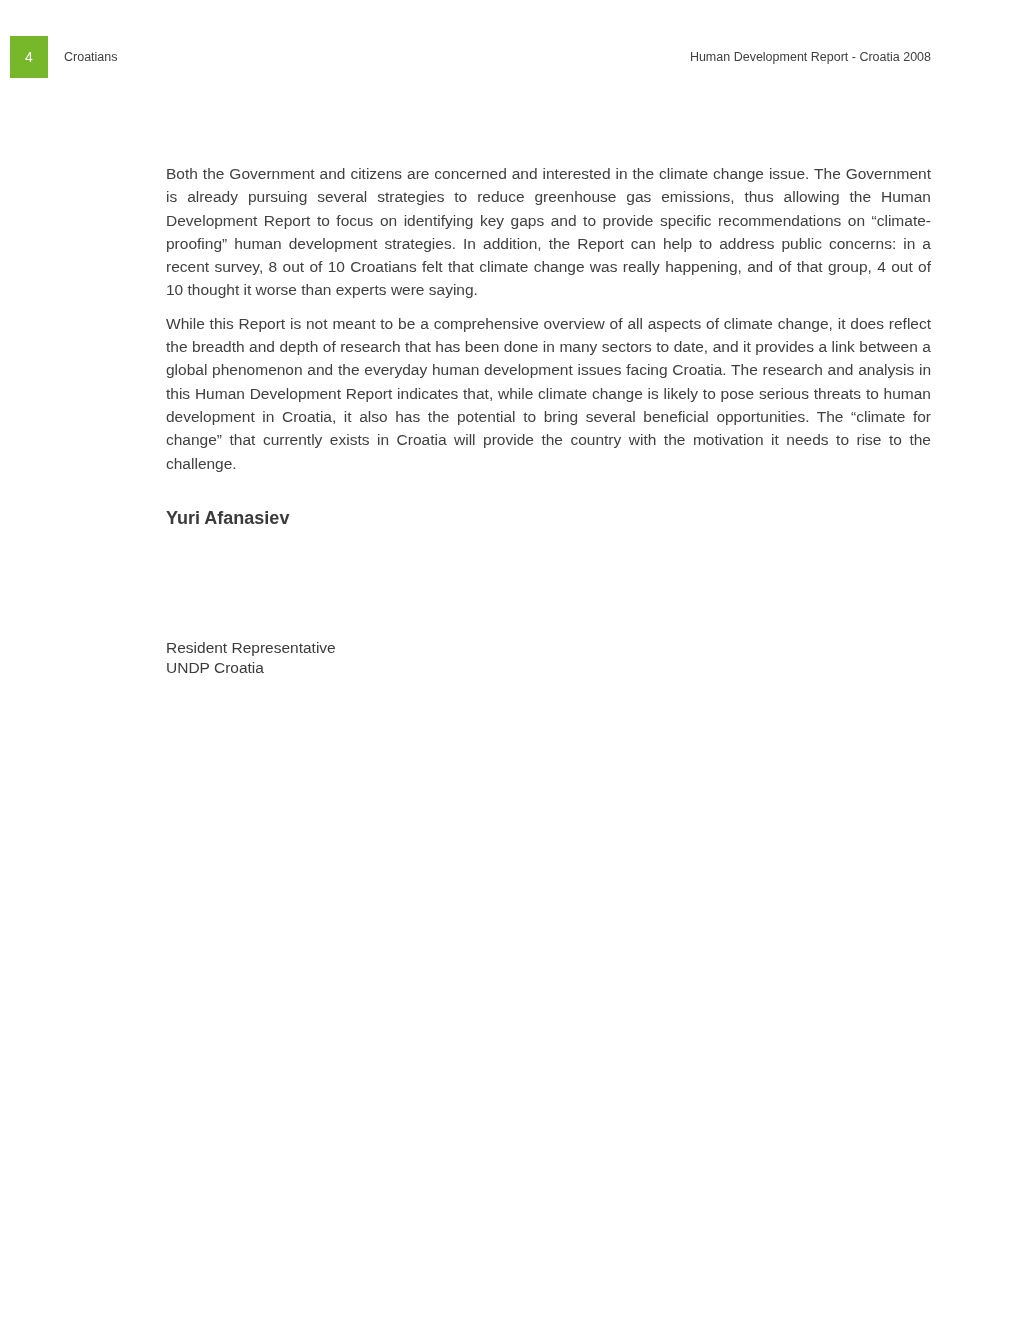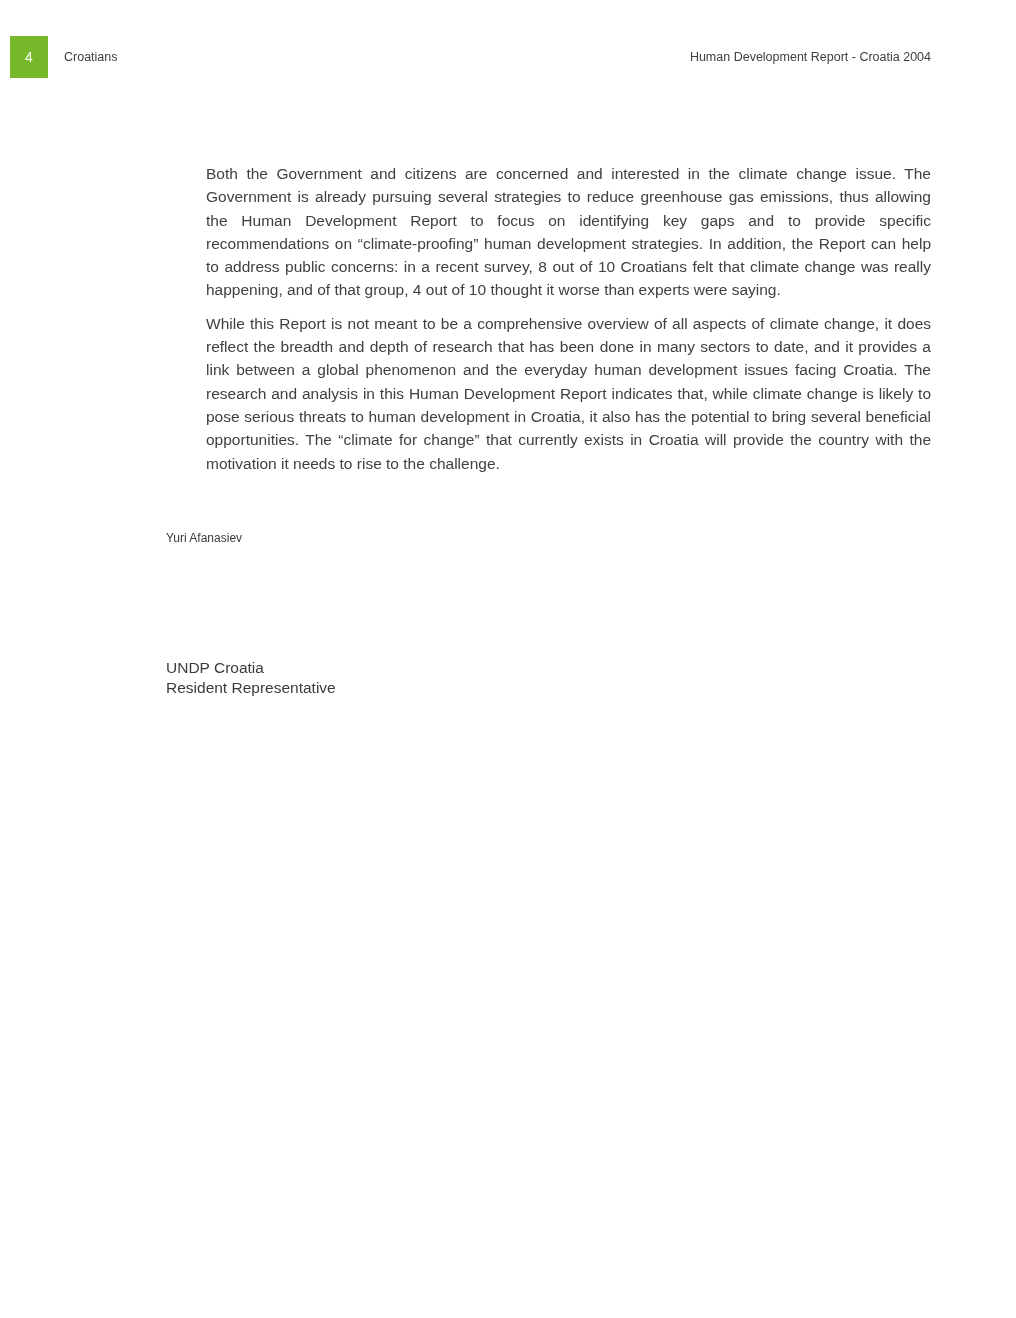--- a/index.html
+++ b/index.html
@@ -49,53 +49,52 @@
     left: 166px;
     top: 162px;
     width: 765px;
     color: #404040;
     font-size: 15.5px;
     line-height: 23.3px;
   }
   .content p {
     text-align: justify;
     margin-bottom: 10px;
-    margin-left: 40px;
   }
   .signature-name {
-    margin-top: 52px;
-    font-weight: normal;
-    font-size: 12px;
+    margin-top: 32px;
+    font-weight: bold;
+    font-size: 18px;
     color: #3b3b3b;
   }
   .signature-block {
     margin-top: 108px;
     font-size: 15.5px;
     line-height: 20px;
     color: #3b3b3b;
   }
 </style>
 </head>
 <body>
 
 <div class="page">
 
   <div class="page-number-box">
     <span>4</span>
   </div>
 
   <div class="section-label">Croatians</div>
 
-  <div class="header-right">Human Development Report - Croatia 2004</div>
+  <div class="header-right">Human Development Report - Croatia 2008</div>
 
   <div class="content">
     <p>Both the Government and citizens are concerned and interested in the climate change issue. The Government is already pursuing several strategies to reduce greenhouse gas emissions, thus allowing the Human Development Report to focus on identifying key gaps and to provide specific recommendations on “climate-proofing” human development strategies.  In addition, the Report can help to address public concerns: in a recent survey, 8 out of 10 Croatians felt that climate change was really happening, and of that group, 4 out of 10 thought it worse than experts were saying.</p>
     <p>While this Report is not meant to be a comprehensive overview of all aspects of climate change, it does reflect the breadth and depth of research that has been done in many sectors to date, and it provides a link between a global phenomenon and the everyday human development issues facing Croatia. The research and analysis in this Human Development Report indicates that, while climate change is likely to pose serious threats to human development in Croatia, it also has the potential to bring several beneficial opportunities. The “climate for change” that currently exists in Croatia will provide the country with the motivation it needs to rise to the challenge.</p>
 
     <div class="signature-name">Yuri Afanasiev</div>
 
     <div class="signature-block">
+      <div>Resident Representative</div>
       <div>UNDP Croatia</div>
-      <div>Resident Representative</div>
     </div>
   </div>
 
 </div>
 
 </body></html>

